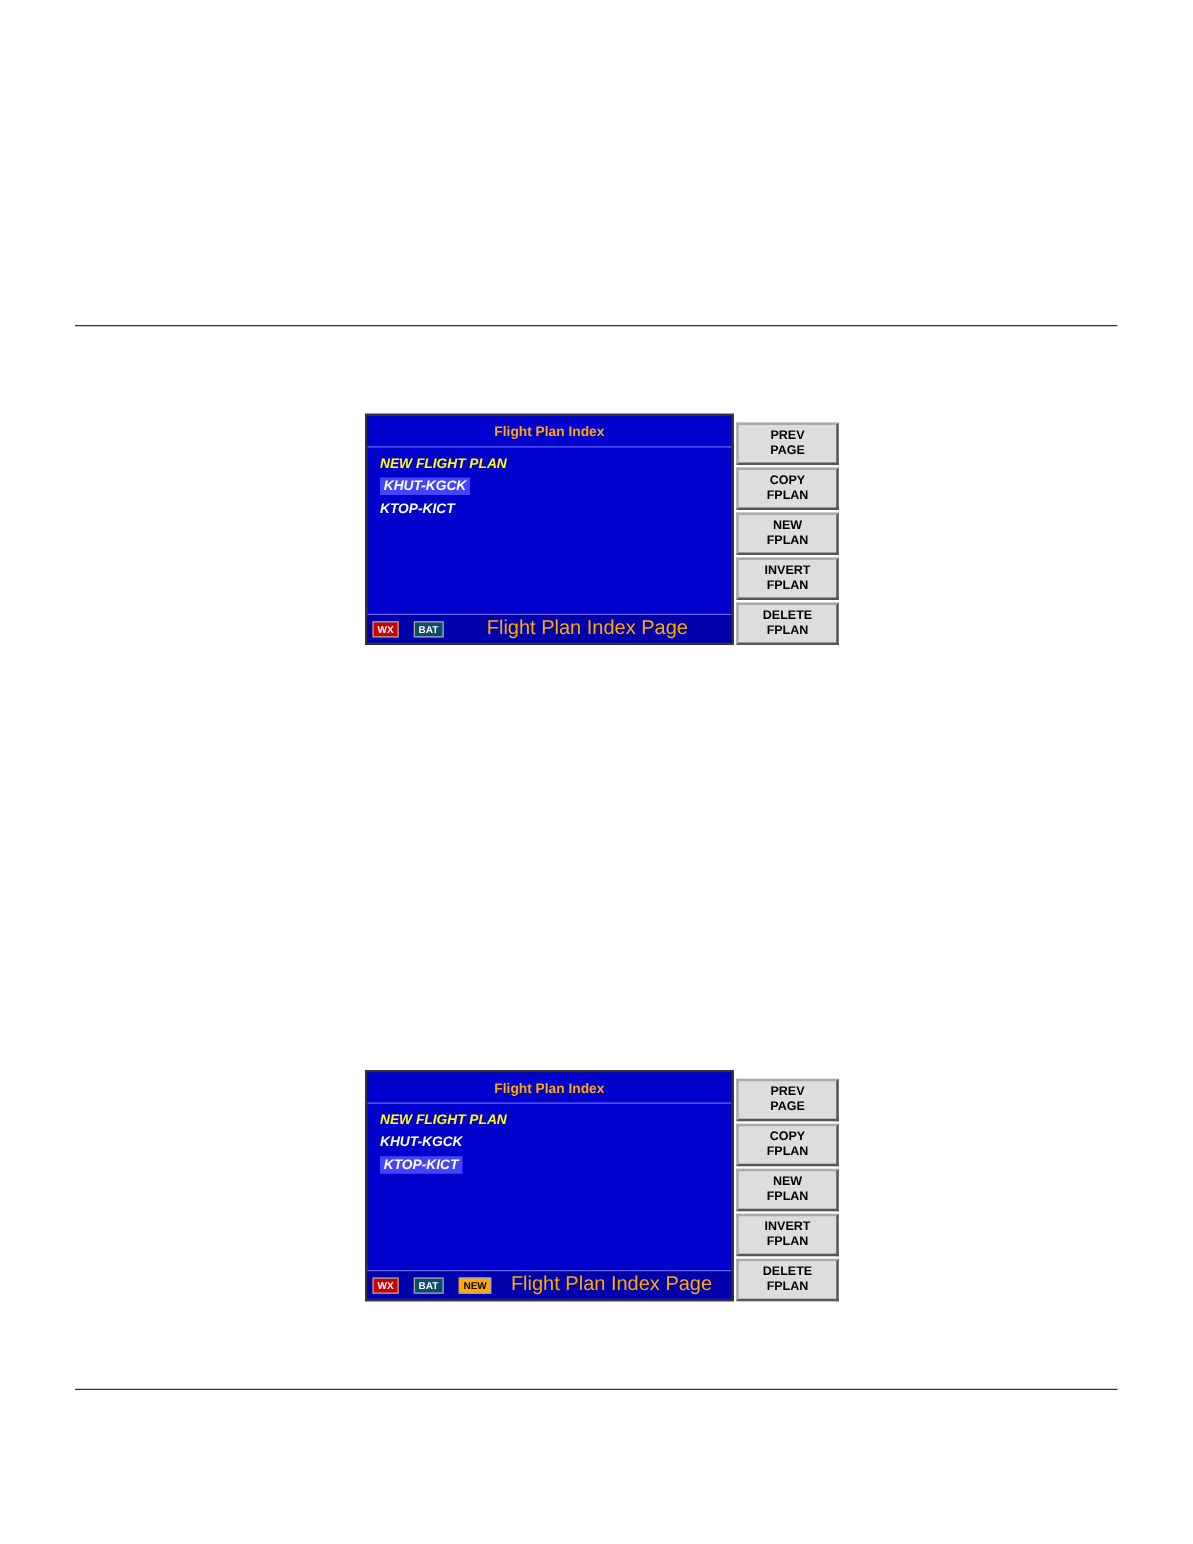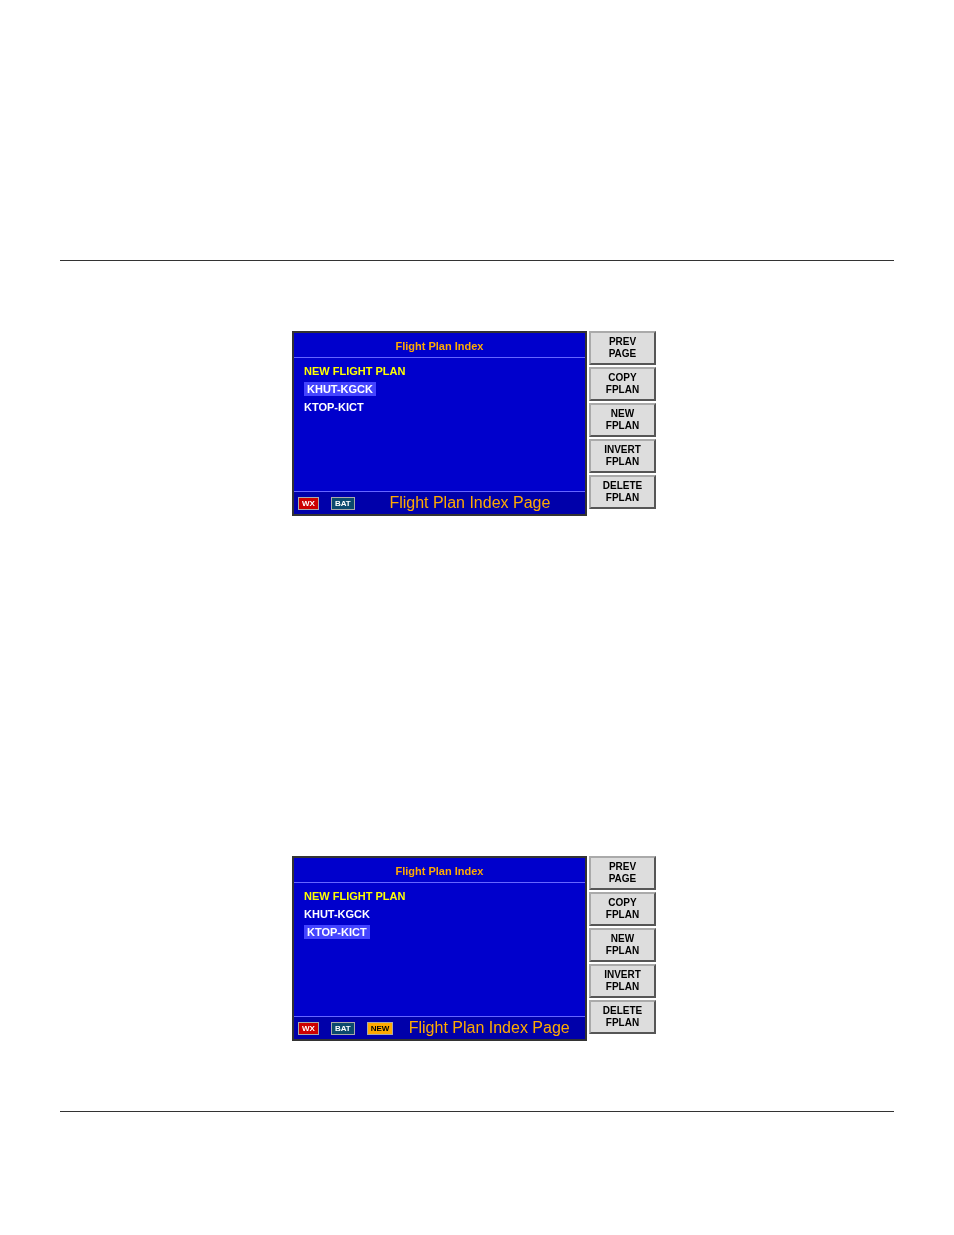--- a/index.html
+++ b/index.html
@@ -24,21 +24,21 @@
       margin: 20px 0;
     }
 
     .section {
       margin: 30px 0;
     }
 
     
     .device-wrapper {
       display: flex;
-      align-items: flex-start;
+      align-items: flex-end;
       margin: 20px auto;
       width: 370px;
     }
 
     .screen {
       background: #0000cc;
       border: 2px solid #333;
       width: 295px;
       min-height: 185px;
       padding: 0;
@@ -132,36 +132,37 @@
     .buttons-panel {
       display: flex;
       flex-direction: column;
       gap: 2px;
       margin-left: 2px;
     }
 
     .fplan-button {
       background: #dddddd;
       border: 2px outset #aaaaaa;
-      width: 67px;
+      width: 82px;
       min-height: 30px;
       font-size: 10px;
       font-weight: bold;
       text-align: center;
       cursor: pointer;
       padding: 3px 2px;
       line-height: 1.2;
       display: flex;
       align-items: center;
       justify-content: center;
     }
 
     
     .screen-body {
       padding-bottom: 22px;
+      font-style: italic;
     }
 
     .footer-row {
       display: flex;
       align-items: center;
     }
   </style>
 </head>
 <body>
 

